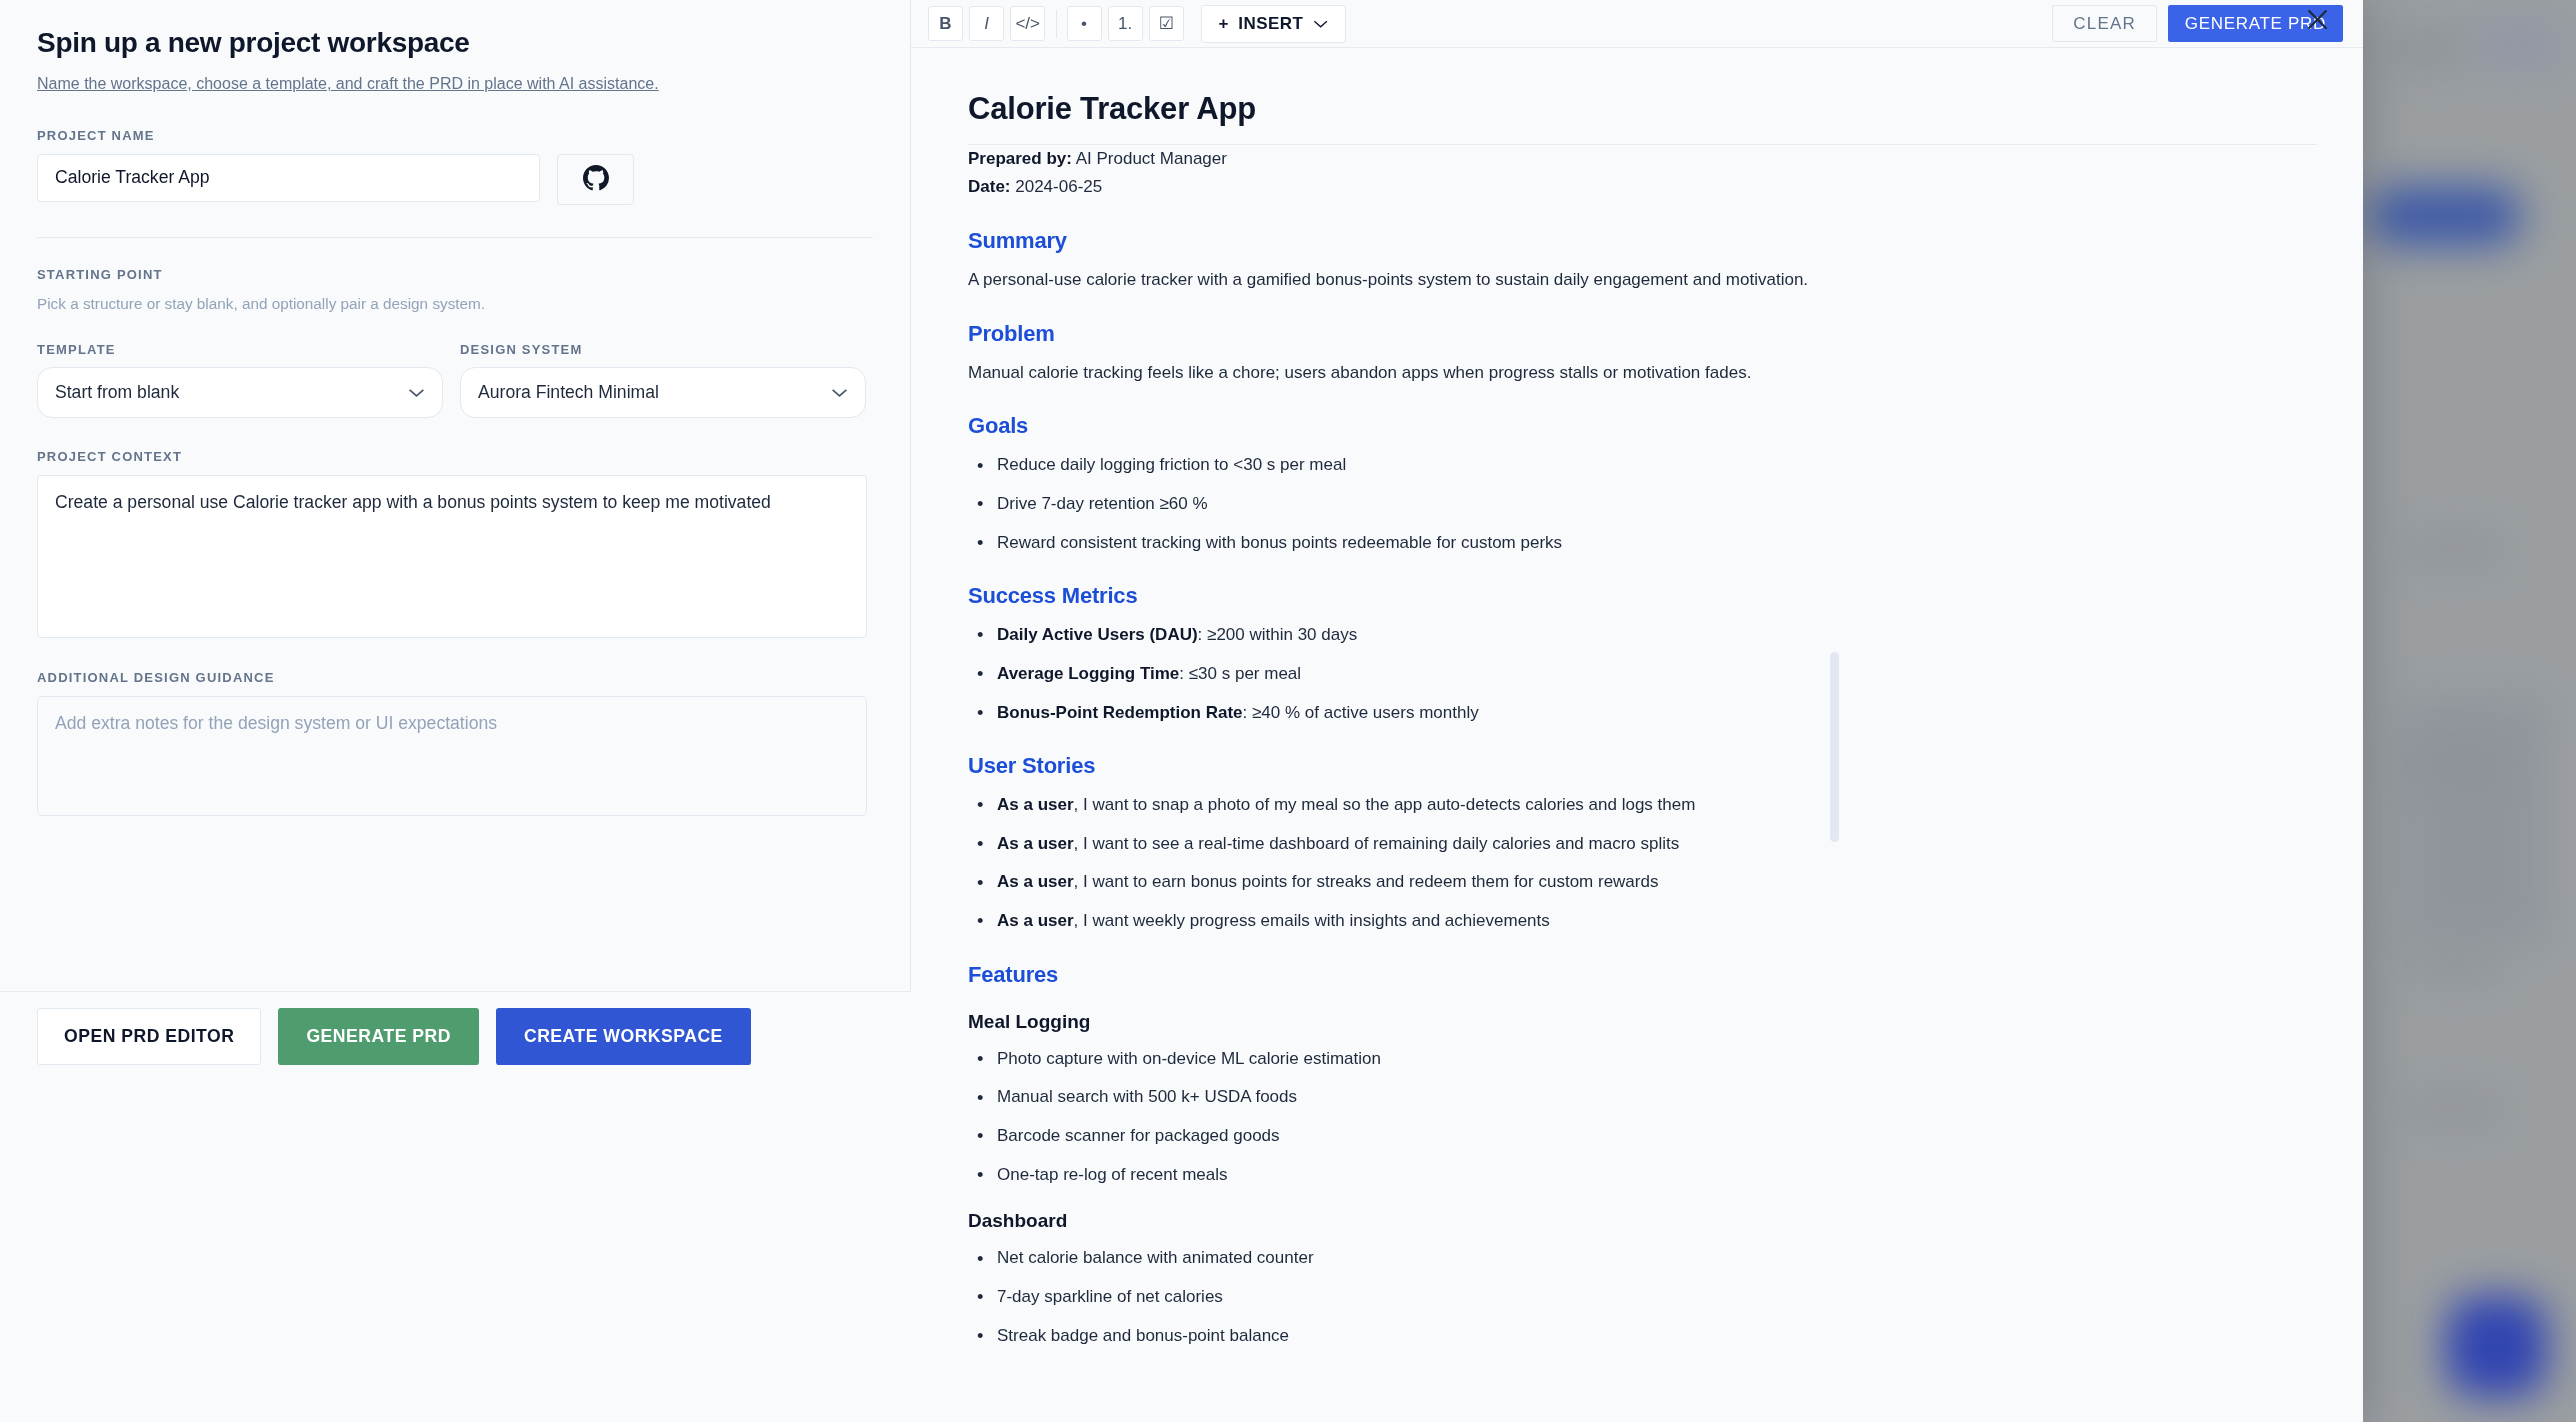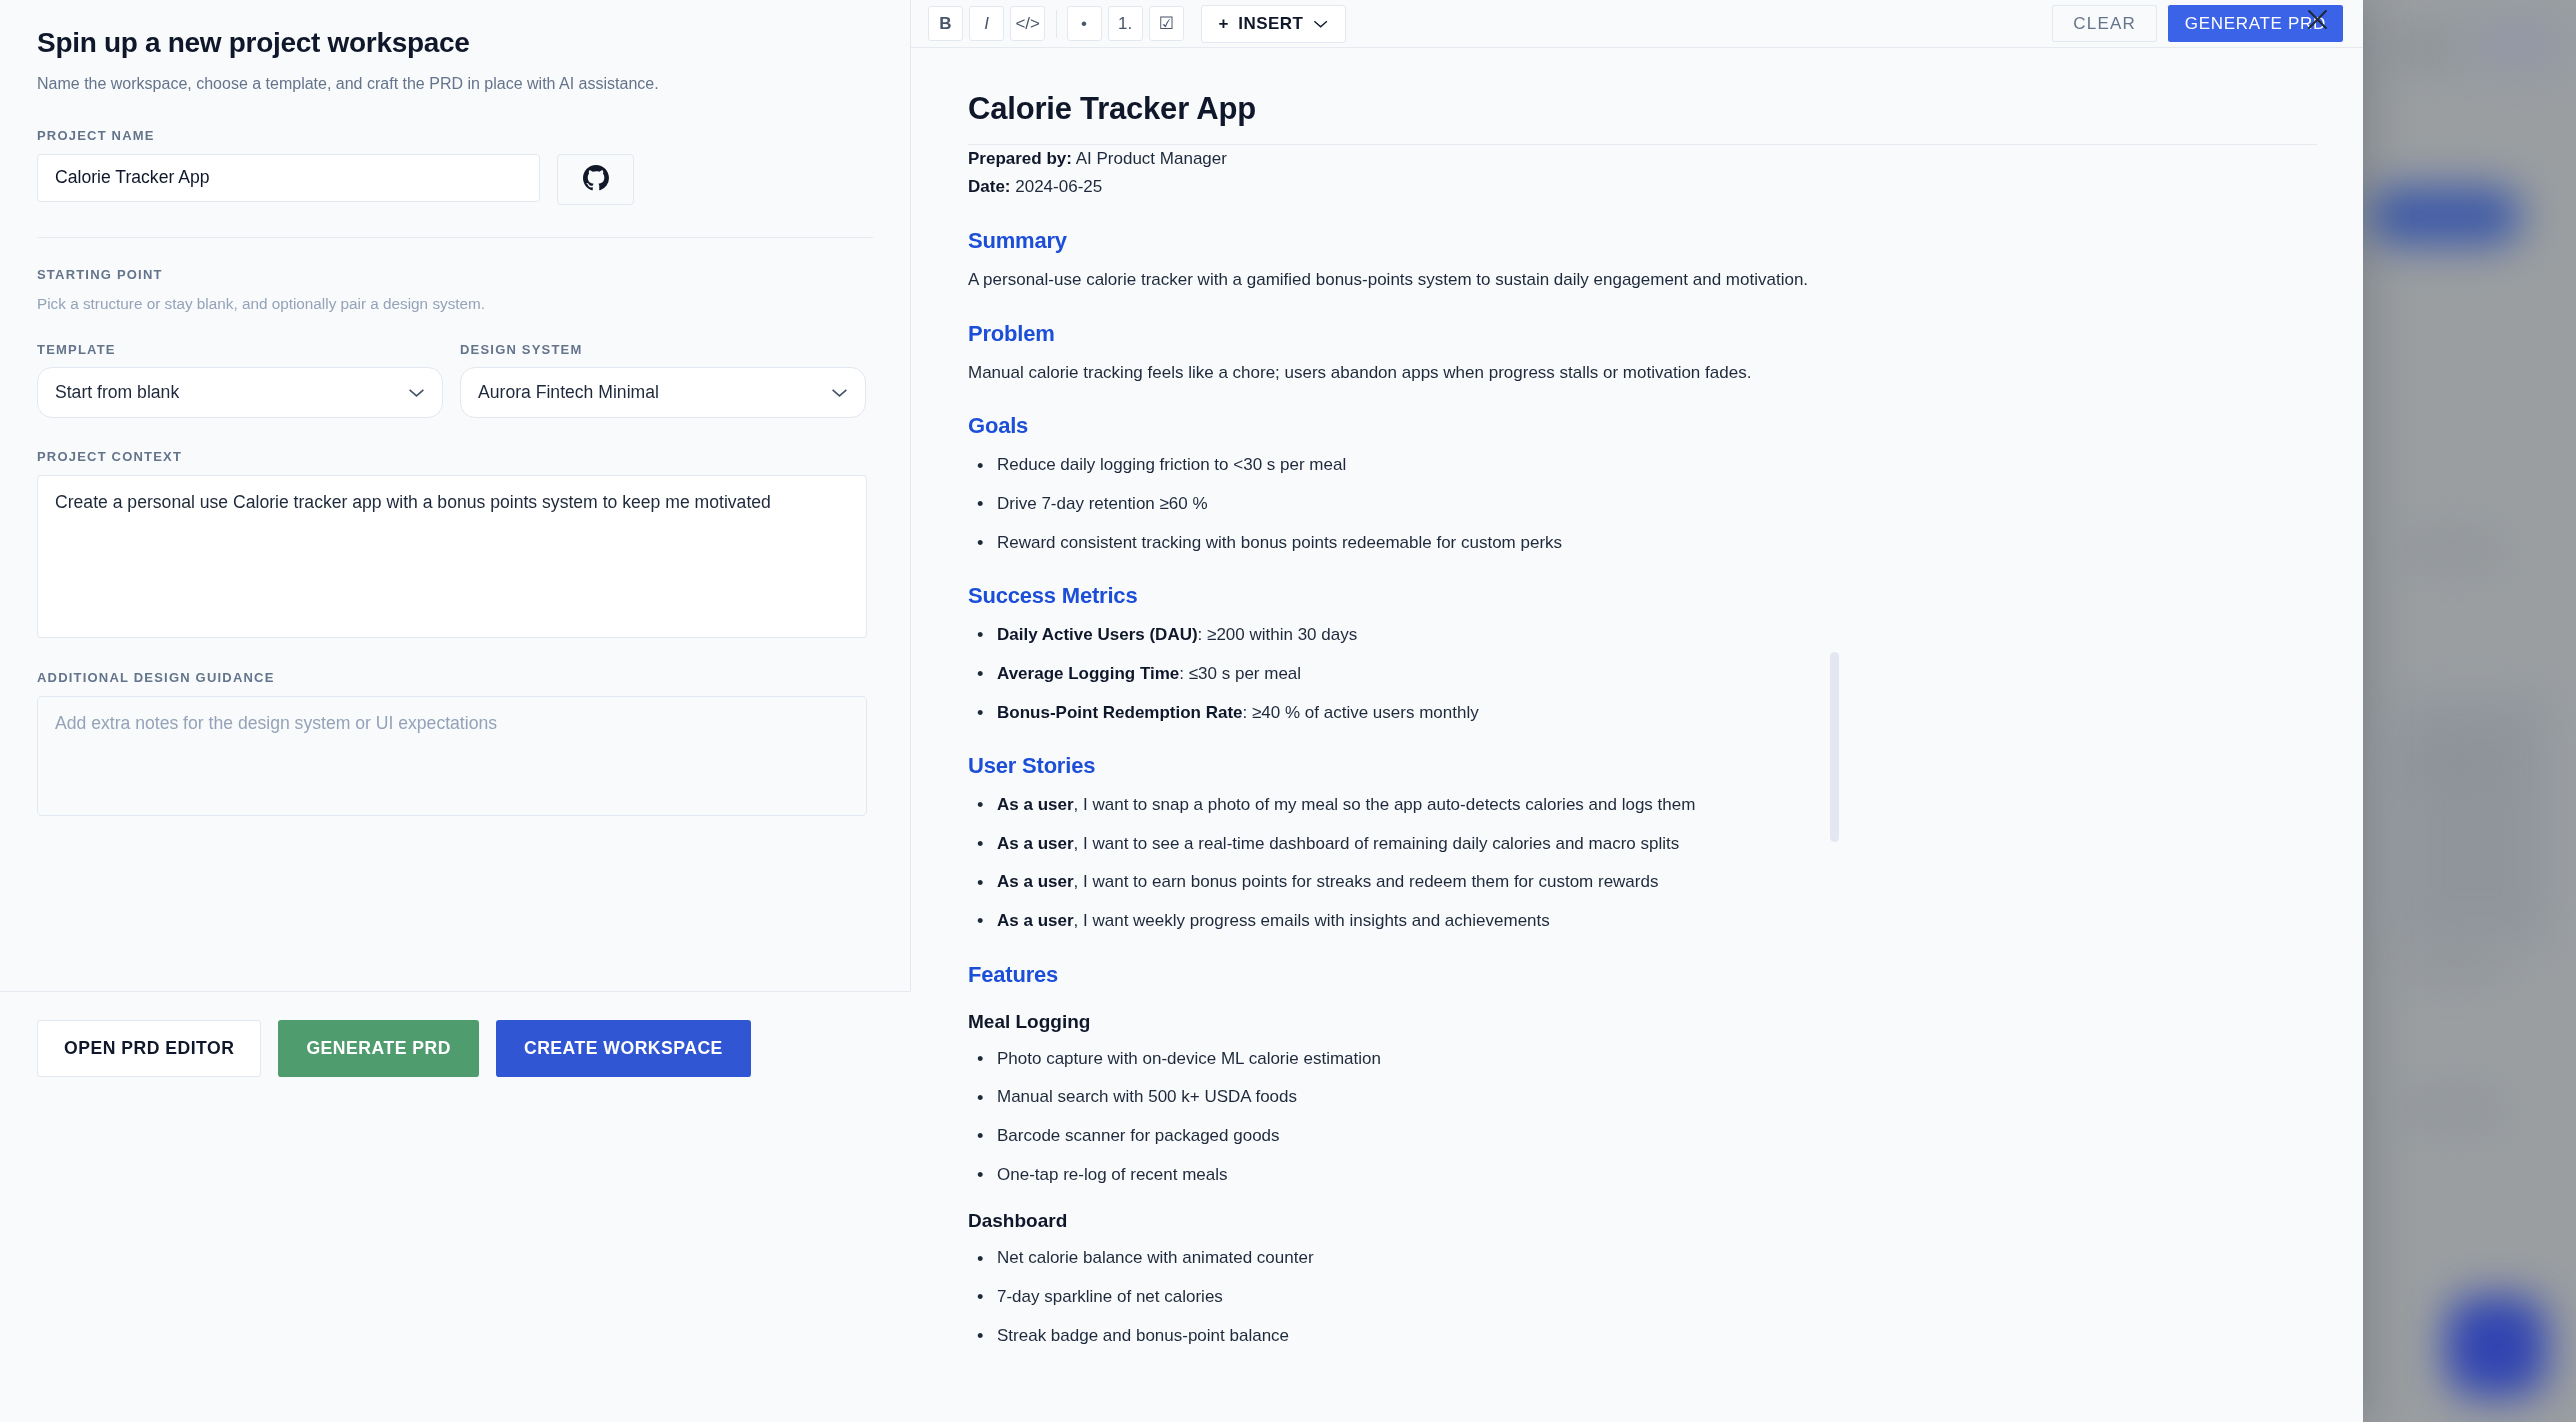--- a/index.html
+++ b/index.html
@@ -55,21 +55,21 @@
   }
   #left-scroll { position: absolute; inset: 0 0 113px 0; overflow: hidden; }
 
   .lp-pad { padding: 26px 37px 0 37px; }
 
   #page-title {
     font-size: 28px; font-weight: 700; color: #0f172a;
     letter-spacing: -0.3px; line-height: 1.2;
   }
   #page-subtitle {
-    margin-top: 13px; font-size: 16px; color: #64748b; line-height: 1.35;
+    margin-top: 13px; font-size: 16px; color: #64748b; line-height: 1.35; text-decoration: underline;
   }
 
   .field-label {
     font-size: 13px; font-weight: 700; color: #64748b;
     letter-spacing: 1.2px; text-transform: uppercase;
   }
 
   #project-name-label { margin-top: 34px; }
   #project-name-row { display: flex; gap: 17px; margin-top: 10.7px; align-items: flex-start; }
   #project-name-input {
@@ -133,21 +133,21 @@
     resize: none;
   }
   #design-guidance-input::placeholder { color: #94a3b8; }
   #project-name-input::placeholder { color: #94a3b8; }
 
   #left-footer {
     position: absolute; left: 0; bottom: 0;
     width: 911px; height: 113px;
     border-top: 1.5px solid #e6eaf0;
     background: #f8fafc;
-    display: flex; align-items: center; gap: 17px;
+    display: flex; gap: 17px;
     padding: 16px 37px;
   }
   .footer-btn {
     height: 57px;
     border-radius: 3.1px;
     font-size: 17.6px; font-weight: 700;
     letter-spacing: 0.5px;
     font-family: inherit;
     cursor: pointer;
     display: flex; align-items: center; justify-content: center;

